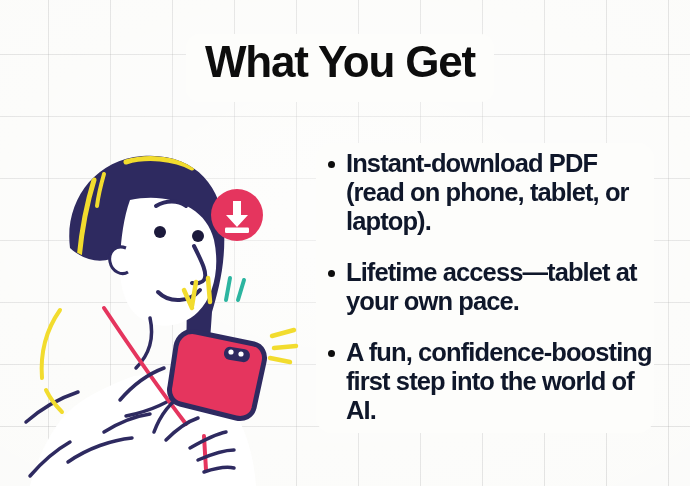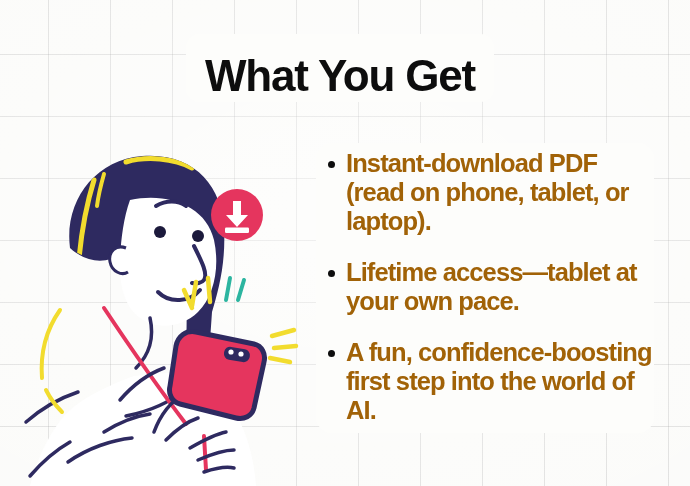--- a/index.html
+++ b/index.html
@@ -50,21 +50,21 @@
     left: 186px;
     top: 34px;
     width: 308px;
     height: 68px;
     background: #fdfdfb;
     border-radius: 14px;
   }
   .title-text {
     position: absolute;
     left: 186px;
-    top: 42px;
+    top: 28px;
     width: 308px;
     height: 68px;
     display: flex;
     align-items: center;
     justify-content: center;
     font-size: 44px;
     font-weight: 700;
     letter-spacing: -1.2px;
     color: #0d0d0d;
     white-space: nowrap;
@@ -89,21 +89,21 @@
     box-sizing: border-box;
   }
   .bullet-item {
     position: relative;
     padding-left: 30px;
     margin-bottom: 22px;
     font-size: 25.5px;
     line-height: 29px;
     font-weight: 700;
     letter-spacing: -0.9px;
-    color: #a16207;
+    color: #0f172a;
   }
   .bullet-item:last-child { margin-bottom: 0; }
   .bullet-dot {
     position: absolute;
     left: 12px;
     top: 12px;
     width: 7px;
     height: 7px;
     border-radius: 50%;
     background: #0d0d0d;

